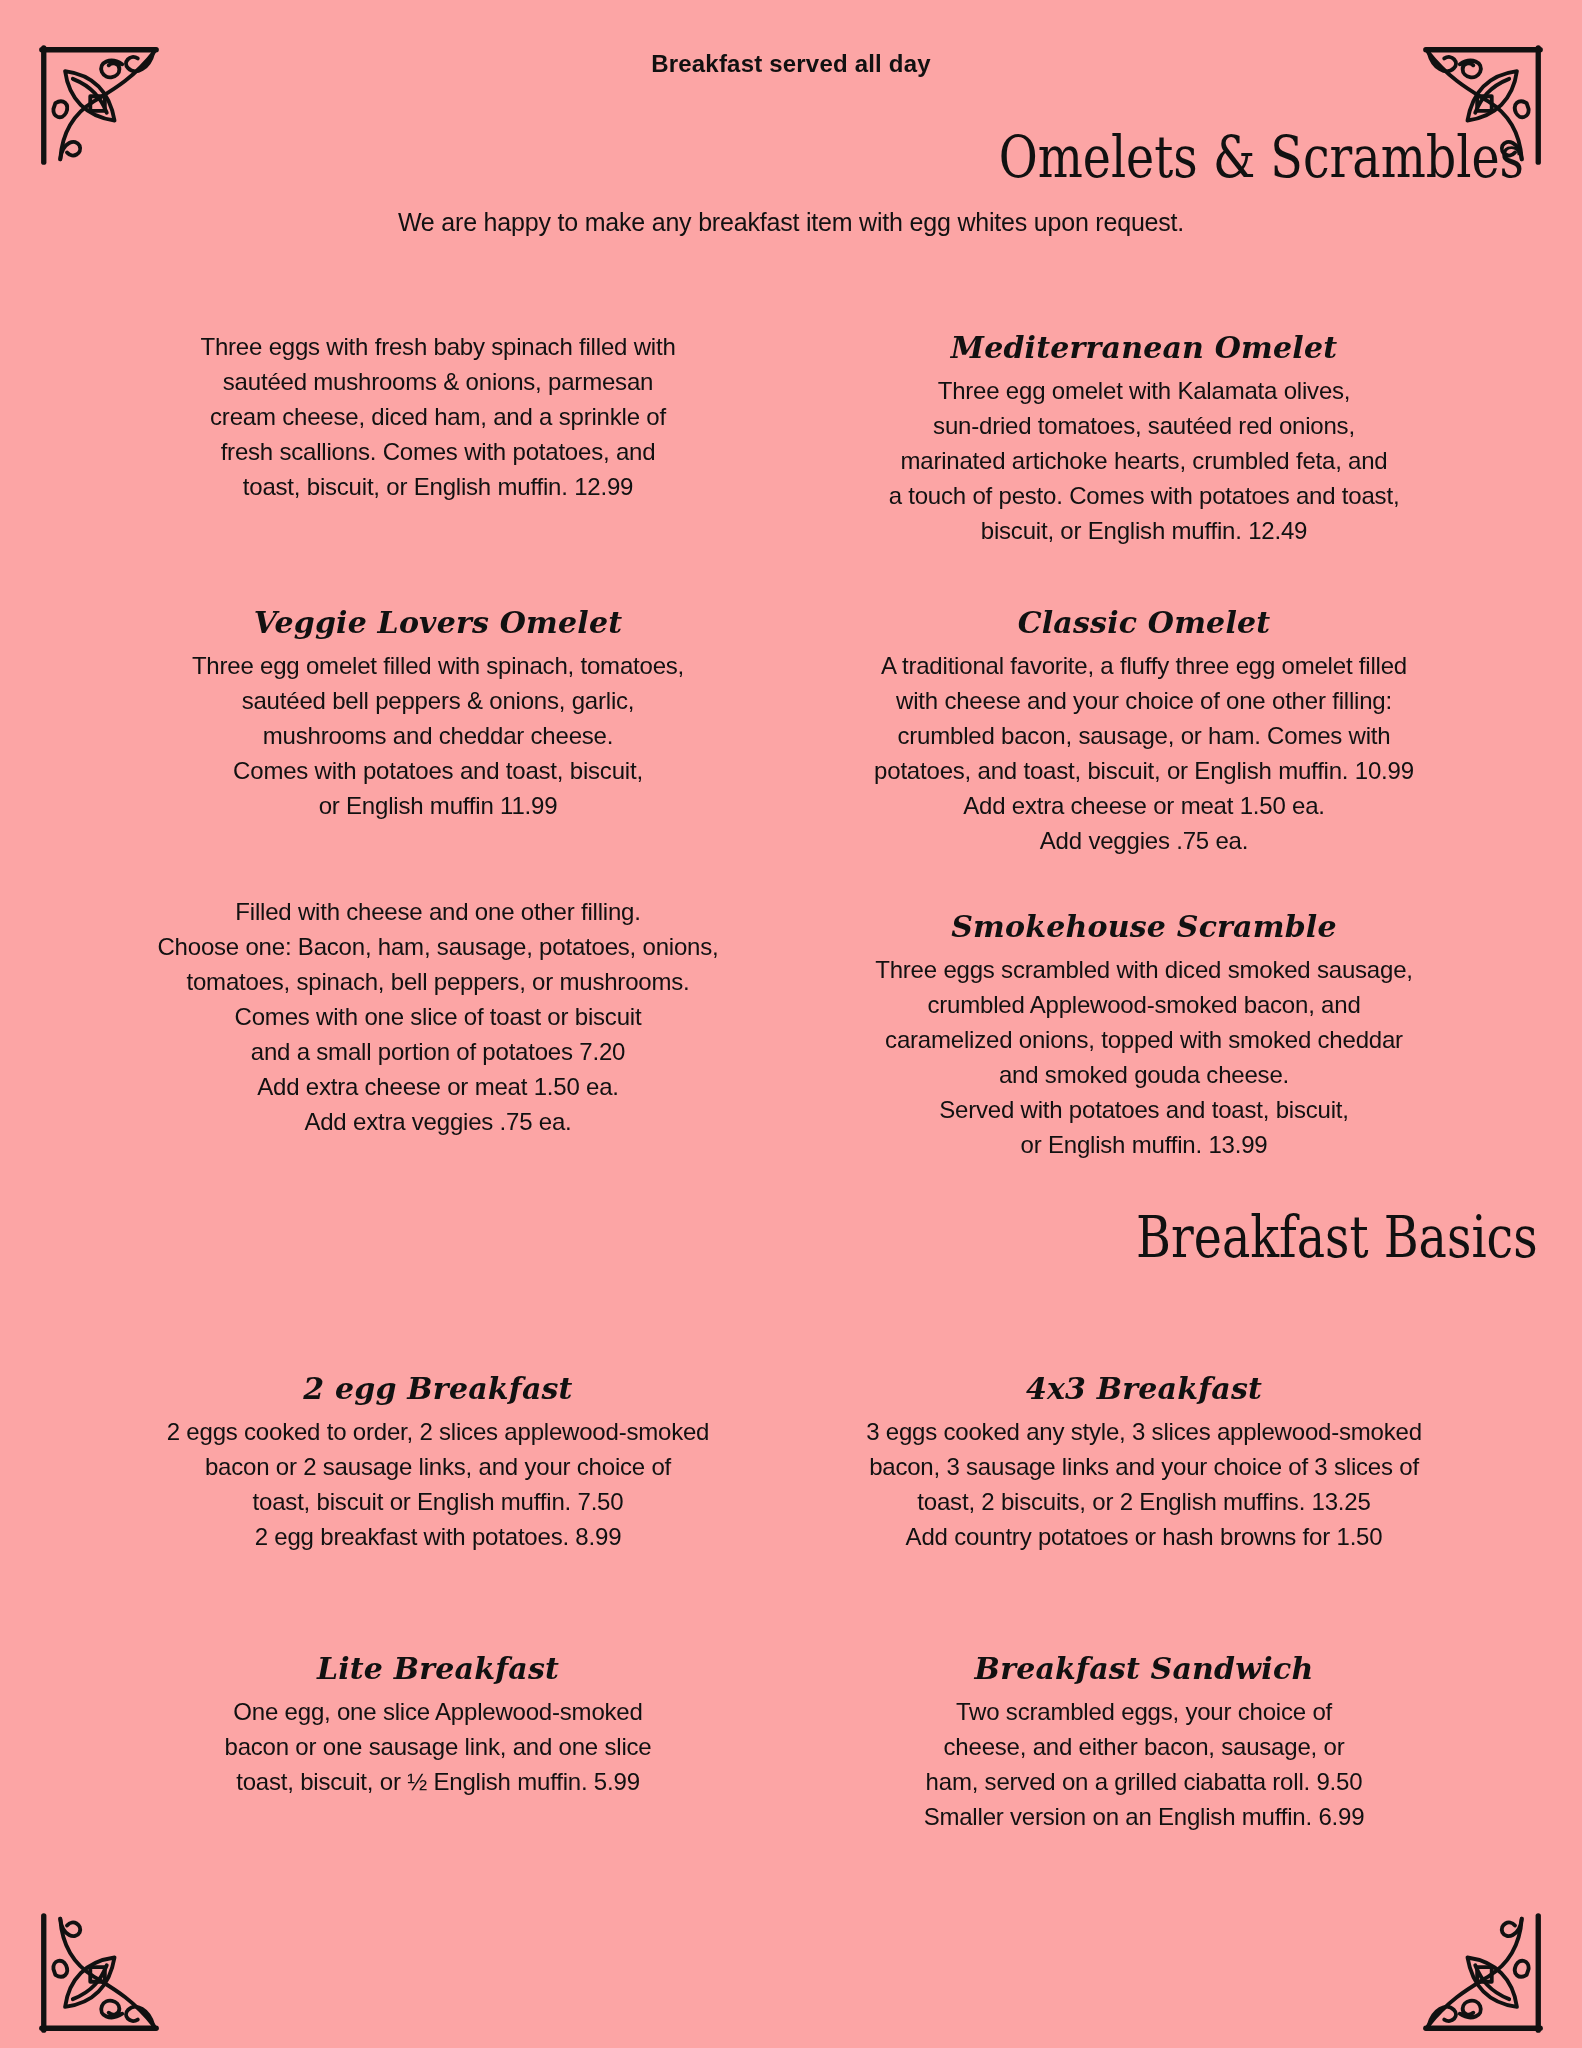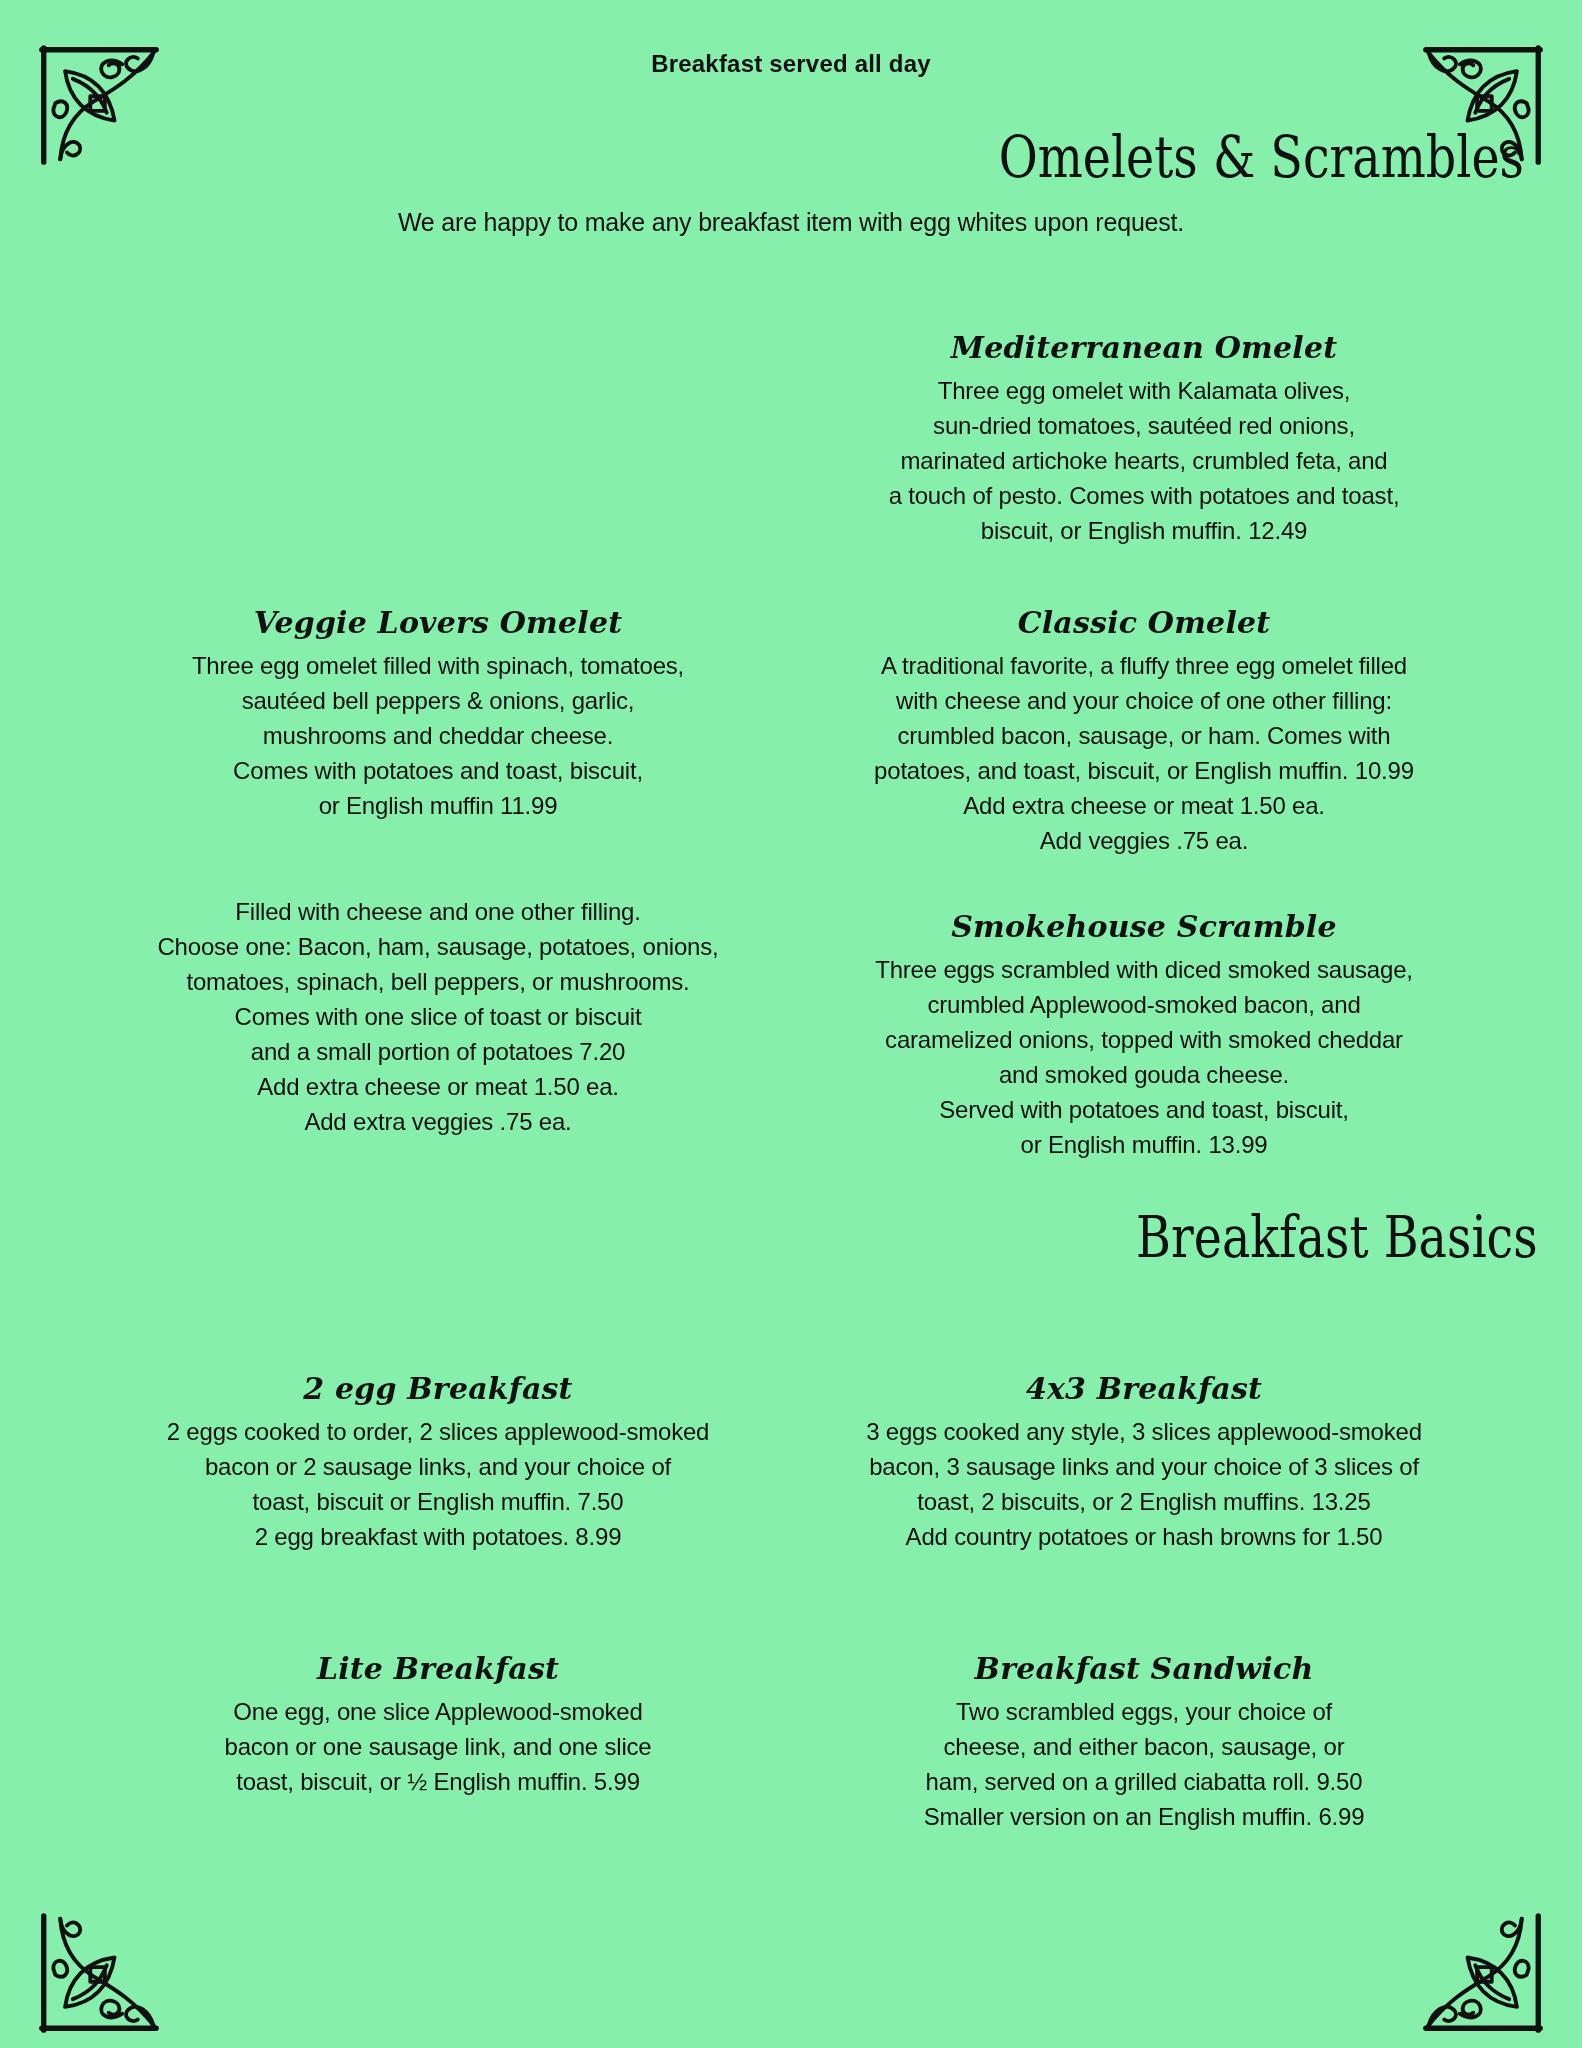--- a/index.html
+++ b/index.html
@@ -2,21 +2,21 @@
 <html><head>
 <meta charset="utf-8">
 <style>
   * { margin: 0; padding: 0; box-sizing: border-box; }
   html, body { background: #e8e8e8; }
   .page {
     position: relative;
     width: 1582px;
     height: 2048px;
     margin: 0 auto;
-    background: #86efac;
+    background: #fca5a5;
     color: #111111;
     font-family: "Liberation Sans", sans-serif;
     overflow: hidden;
   }
 
   
   .corner {
     position: absolute;
     width: 126px;
     height: 126px;
@@ -124,20 +124,25 @@
       <use href="#flourish"></use>
     </svg>
 
   <div class="note">Breakfast served all day</div>
 
   <h1 class="section-title title-omelets"><span class="display">Omelets &amp; Scrambles</span></h1>
   <p class="subtitle">We are happy to make any breakfast item with egg whites upon request.</p>
 
   <div class="menu-row row-1">
     <div class="menu-item">
+      <div class="item-desc">Three eggs with fresh baby spinach filled with
+sautéed mushrooms &amp; onions, parmesan
+cream cheese, diced ham, and a sprinkle of
+fresh scallions. Comes with potatoes, and
+toast, biscuit, or English muffin.  12.99</div>
     </div>
     <div class="menu-item">
       <div class="item-name">Mediterranean Omelet</div>
       <div class="item-desc">Three egg omelet with Kalamata olives,
 sun-dried tomatoes, sautéed red onions,
 marinated artichoke hearts, crumbled feta, and
 a touch of pesto. Comes with potatoes and toast,
 biscuit, or English muffin. 12.49</div>
     </div>
   </div>

